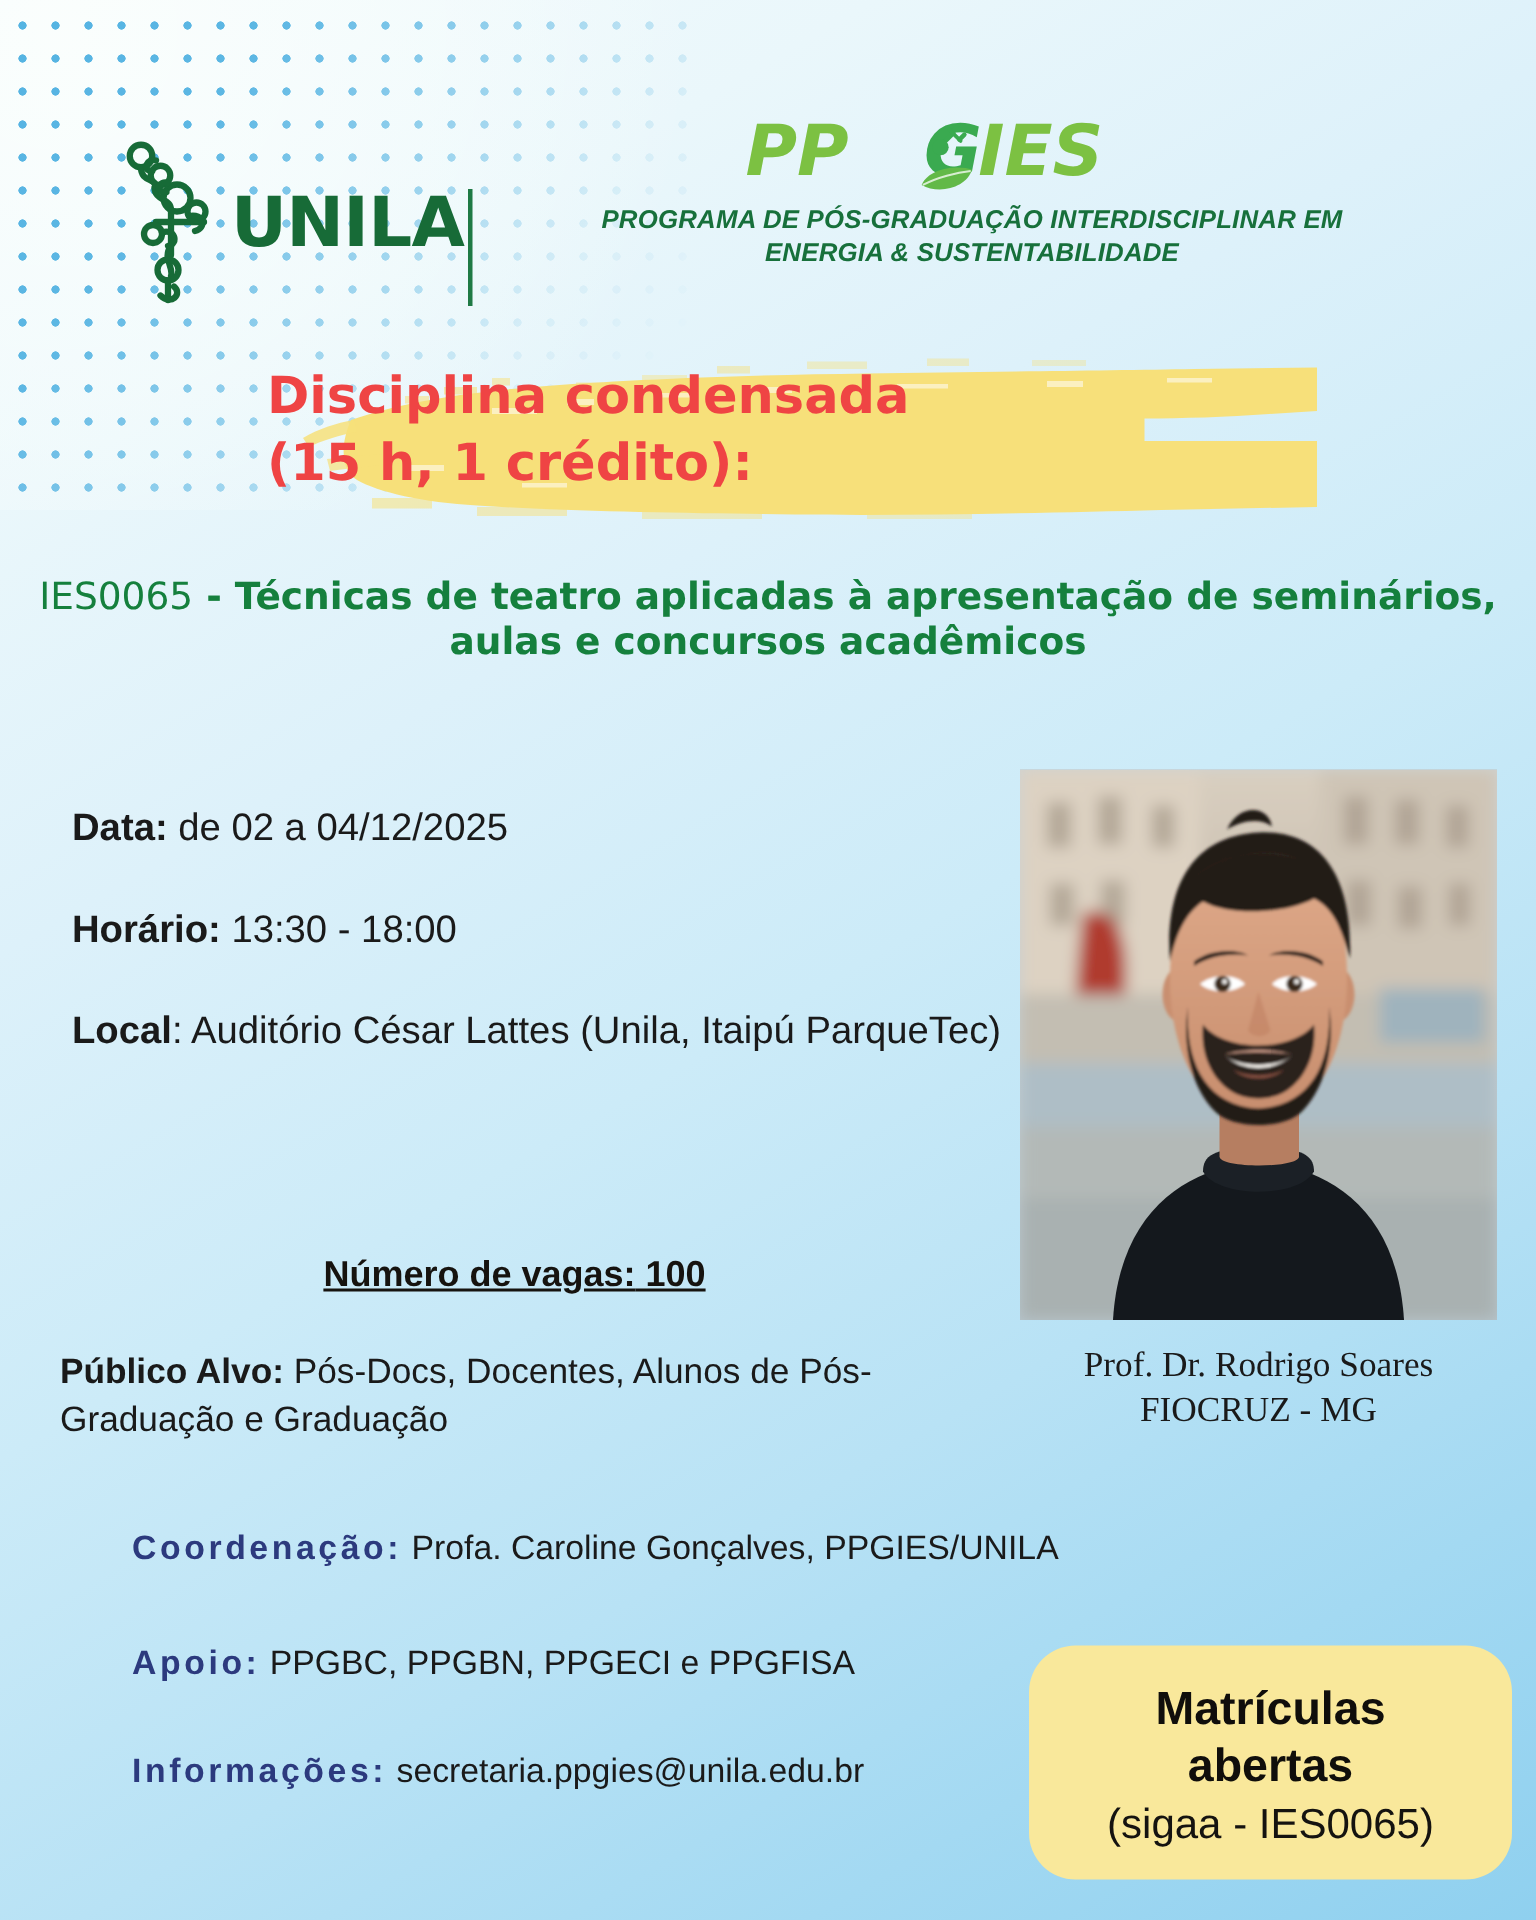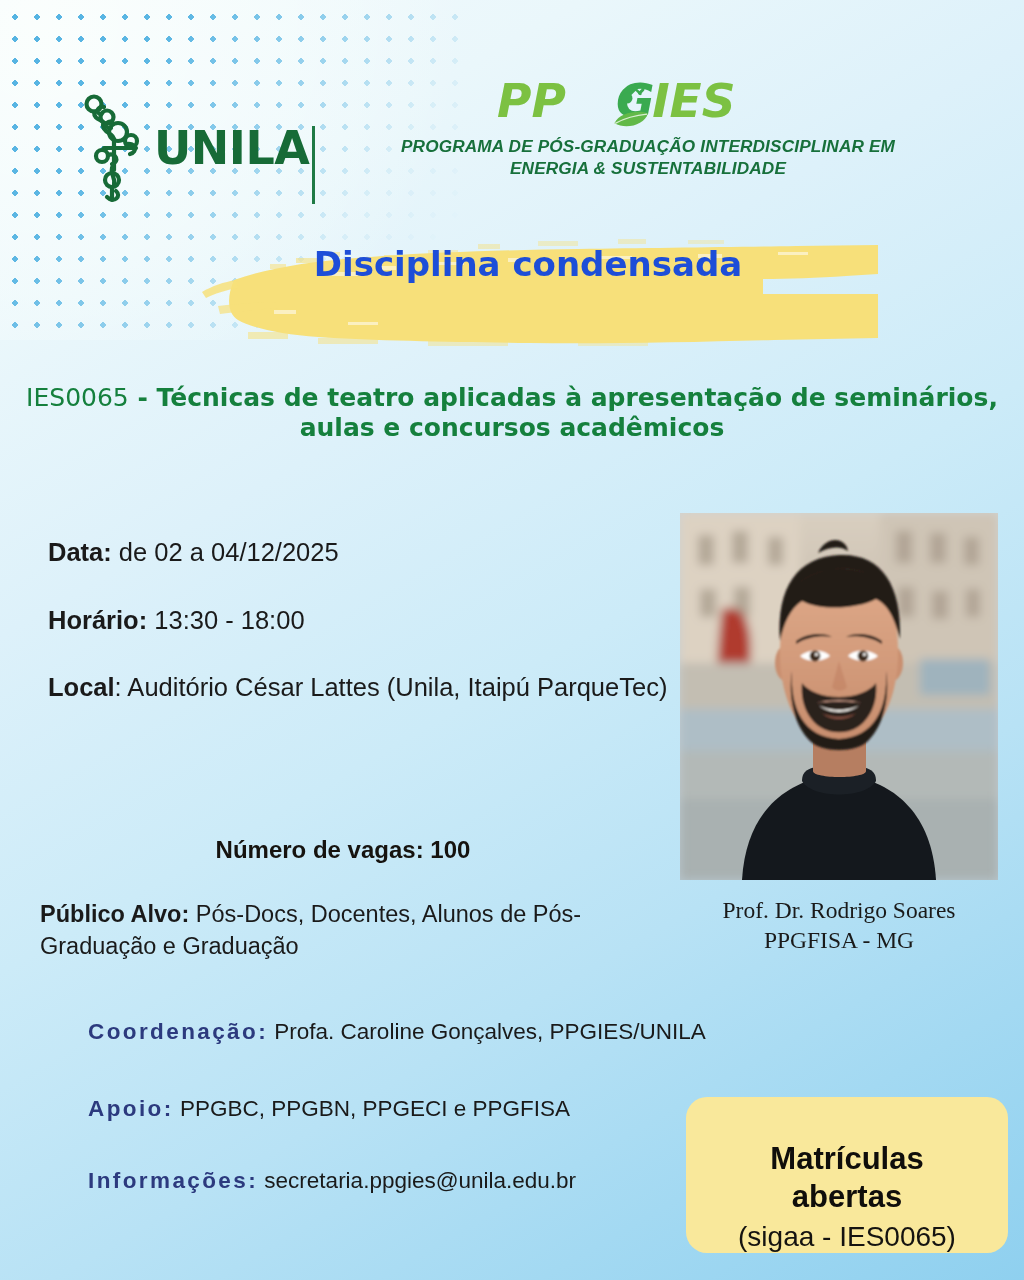--- a/index.html
+++ b/index.html
@@ -98,26 +98,26 @@
   .brush-wrap {
     position: absolute;
     left: 178px; top: 222px;
     width: 700px; height: 128px;
   }
   .brush-svg { position: absolute; left: 0; top: 0; width: 700px; height: 128px; }
   .brush-text {
     position: absolute;
     left: 0; top: 20px;
     width: 700px;
-    text-align: center;
+    text-align: left;
     font-family: "DejaVu Sans", sans-serif;
     font-weight: 700;
     font-size: 34px;
     line-height: 1.32;
-    color: #1d4ed8;
+    color: #ef4444;
   }
 
   
   .course-title {
     position: absolute;
     left: 8px; top: 383px;
     width: 1008px;
     text-align: center;
     color: #15803d;
     font-family: "DejaVu Sans", sans-serif;
@@ -142,20 +142,21 @@
 
   .vagas {
     position: absolute;
     left: 48px; top: 836px;
     width: 590px;
     text-align: center;
     font-family: "Liberation Sans", sans-serif;
     font-weight: 700;
     font-size: 24px;
     color: #16130f;
+    text-decoration: underline;
   }
   .publico {
     position: absolute;
     left: 40px; top: 898px;
     width: 610px;
     text-align: left;
     font-family: "Liberation Sans", sans-serif;
     font-size: 23.5px;
     line-height: 1.38;
     color: #1a1a1a;
@@ -199,25 +200,25 @@
   .line-coord { left: 48px; top: 1019px; }
   .line-apoio { left: 48px; top: 1096px; }
   .line-info  { left: 48px; top: 1168px; }
 
   
   .matriculas {
     position: absolute;
     left: 686px; top: 1097px;
     width: 322px; height: 156px;
     background: #F9E89B;
-    border-radius: 21px;
+    border-radius: 31px;
     display: flex;
     flex-direction: column;
     align-items: center;
-    justify-content: flex-end;
+    justify-content: center;
     padding-top: 2px;
   }
   .matriculas-title {
     font-family: "Liberation Sans", sans-serif;
     font-weight: 700;
     font-size: 31px;
     line-height: 1.22;
     color: #100e0b;
     text-align: center;
   }
@@ -321,20 +322,21 @@
       <rect x="330" y="36" width="20" height="4"></rect>
       <rect x="420" y="34" width="34" height="3"></rect>
       <rect x="520" y="32" width="24" height="4"></rect>
       <rect x="600" y="30" width="30" height="3"></rect>
       <rect x="96" y="88" width="22" height="4"></rect>
       <rect x="170" y="100" width="30" height="3"></rect>
     </g>
   </svg>
   <div class="brush-text">
     <div>Disciplina condensada</div>
+    <div>(15 h, 1 crédito):</div>
   </div>
 </div>
 
 <div class="course-title">
   <span class="course-code">IES0065</span><span> - Técnicas de teatro aplicadas à apresentação de seminários, aulas e concursos acadêmicos</span>
 </div>
 
 <div class="details">
   <div class="detail-row">
     <b>Data:</b><span> de 02 a 04/12/2025</span>
@@ -443,21 +445,21 @@
       <path d="M136 190 C148 202 170 202 182 190 C174 199 144 199 136 190 Z" fill="#f6f3ee"></path>
       <path d="M136 190 C148 186 170 186 182 190 C170 188 148 188 136 190 Z" fill="#cf9d8a"></path>
 
       <path d="M142 200 C150 205 168 205 176 200 C168 208 150 208 142 200 Z" fill="#a8614f" opacity="0.7"></path>
     </g>
   </svg>
 </div>
 
 <div class="photo-caption">
   <div>Prof. Dr. Rodrigo Soares</div>
-  <div>PPGFISA - MG</div>
+  <div>FIOCRUZ - MG</div>
 </div>
 
 <div class="info-line line-coord">
   <span class="info-label">Coordenação:</span><span> Profa. Caroline Gonçalves, PPGIES/UNILA</span>
 </div>
 
 <div class="info-line line-apoio">
   <span class="info-label">Apoio:</span><span> PPGBC, PPGBN, PPGECI e PPGFISA</span>
 </div>
 

